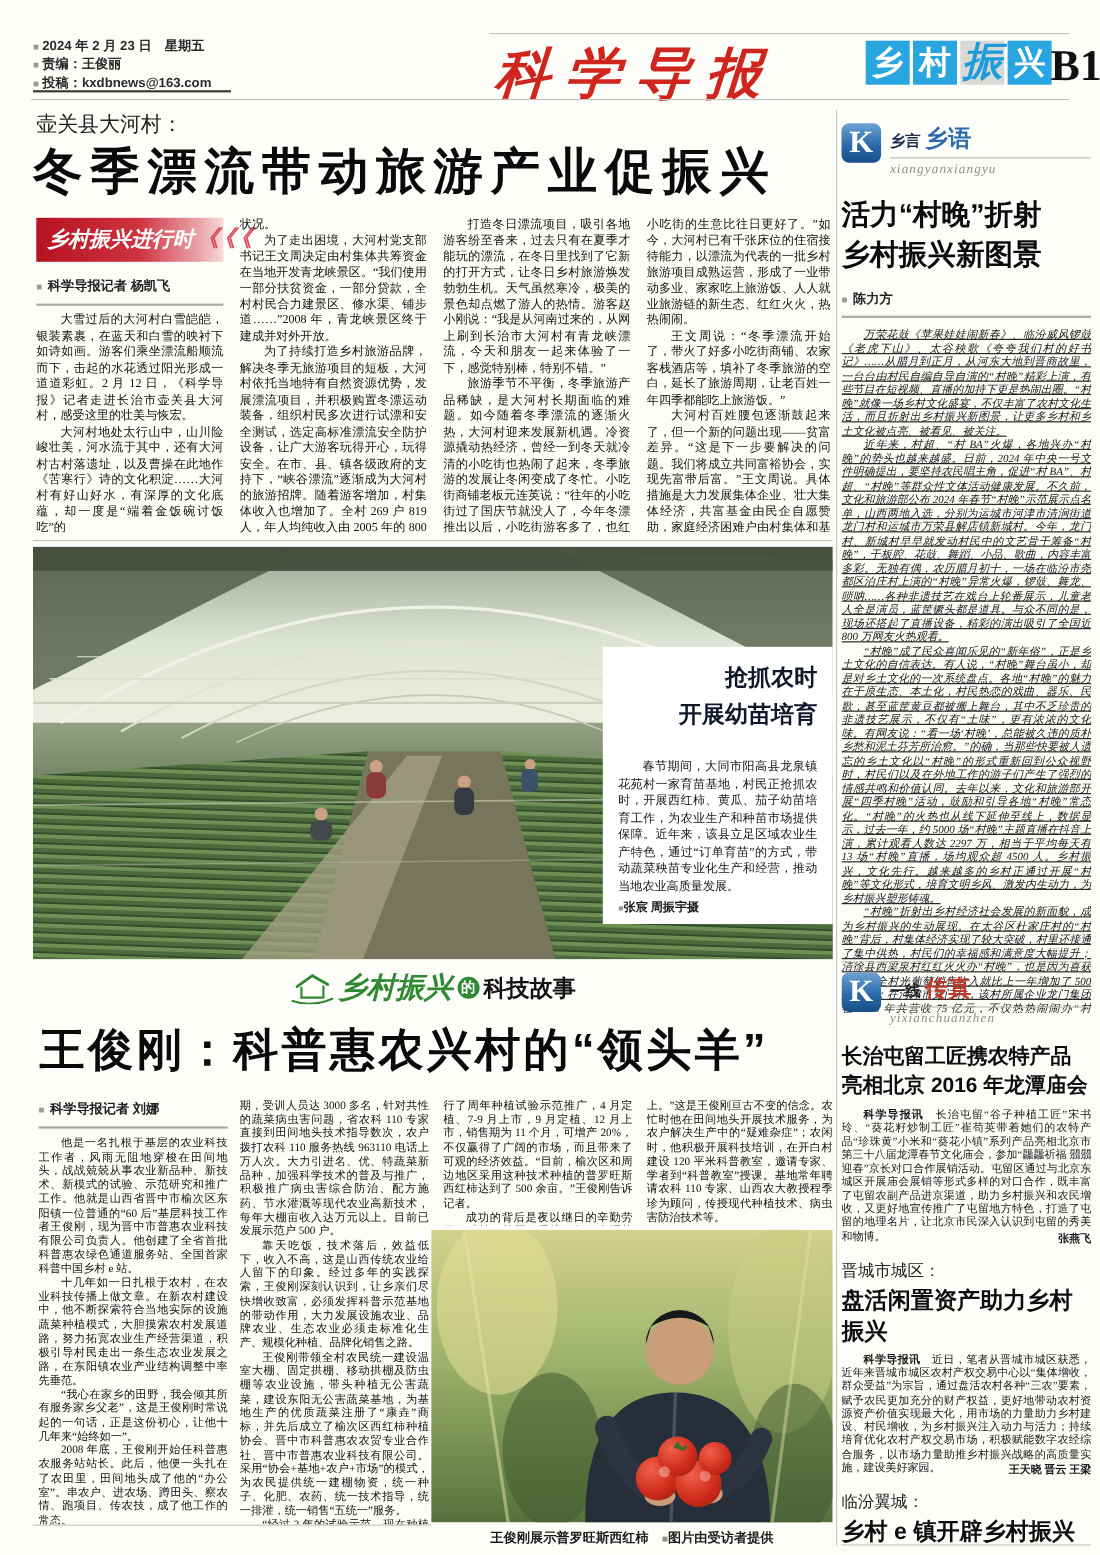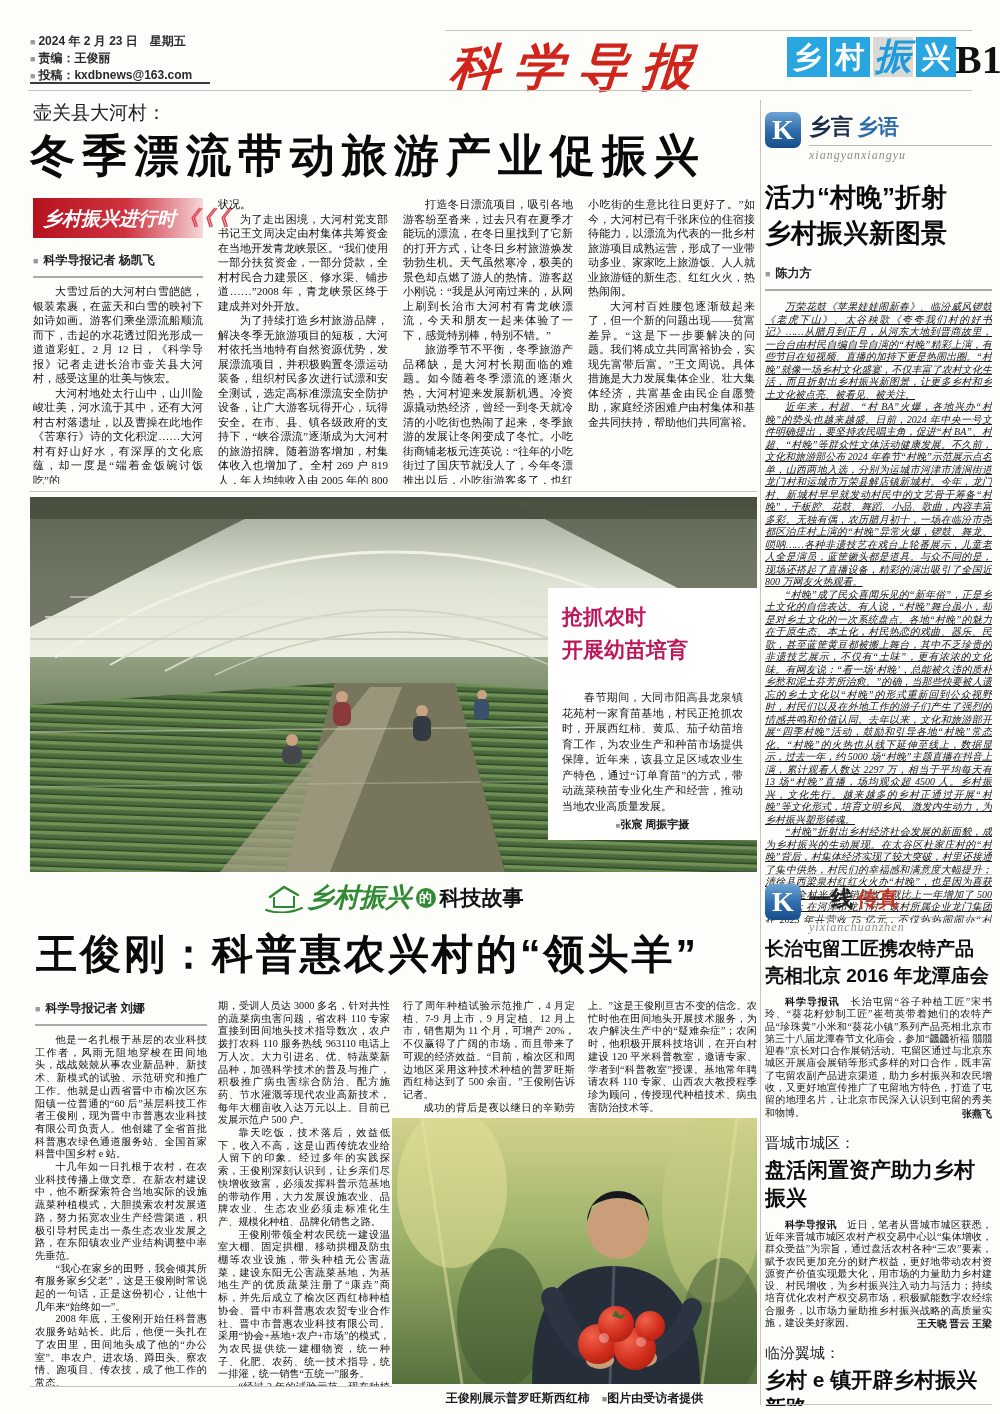--- a/index.html
+++ b/index.html
@@ -25,30 +25,30 @@
   .banner .marks{color:#d94a55;font-size:21px;letter-spacing:-6px;margin-left:2px;}
   .byline{font-family:"Liberation Sans","DejaVu Sans",sans-serif;font-size:12px;font-weight:bold;color:#222;
     border-bottom:2px solid #a9a9a5;padding-bottom:7px;}
   .byline .sq{color:#9a9a9a;font-size:9px;margin-right:5px;}
   .cols{font-size:11px;line-height:14.5px;text-align:justify;overflow:hidden;color:#101010;}
   .cols p{margin:0;text-indent:2em;}
   .cols p.cont{text-indent:0;}
   .cols-sm{font-size:10.2px;line-height:12.7px;}
   
   .capbox{background:#fff;padding:12px 14px 8px;box-sizing:border-box;display:flex;flex-direction:column;}
-  .captitle{font-family:"Liberation Sans","DejaVu Sans",sans-serif;font-weight:900;font-size:21px;text-align:left;line-height:33px;color:#be185d;}
+  .captitle{font-family:"Liberation Sans","DejaVu Sans",sans-serif;font-weight:900;font-size:21px;text-align:right;line-height:33px;color:#0f172a;}
   .capbody{font-size:11px;line-height:15.5px;text-align:justify;margin-top:auto;text-indent:2em;}
-  .capcredit{text-align:center;font-size:11px;font-weight:bold;margin-top:3px;}
+  .capcredit{text-align:left;font-size:11px;font-weight:bold;margin-top:3px;}
   .capcredit .sq{color:#9a9a9a;font-size:8px;}
   
   .colhead{display:flex;align-items:flex-start;}
   .klogo{width:36px;height:36px;border-radius:7px;background:linear-gradient(180deg,#6ea3d4,#2c6bab 55%,#184e88);
     color:#fff;font-family:"Liberation Serif","DejaVu Serif",serif;font-weight:bold;font-size:28px;line-height:36px;text-align:center;flex:0 0 36px;}
   .colhead .tx{margin-left:8px;}
-  .colhead .t1{font-family:"Liberation Sans","DejaVu Sans",sans-serif;font-weight:900;font-size:22px;color:#1d2c49;}
+  .colhead .t1{font-family:"Liberation Sans","DejaVu Sans",sans-serif;font-weight:900;font-size:14px;color:#1d2c49;}
   .colhead .t2{font-family:"Liberation Serif","DejaVu Serif",serif;font-weight:bold;font-size:21px;}
   .colhead .rule{height:1px;background:#b9b9b5;margin:3px 0 2px;}
   .colhead .py{font-style:italic;color:#8d8d89;font-size:12px;letter-spacing:1px;}
   .op-title{font-family:"Liberation Sans","DejaVu Sans",sans-serif;font-weight:900;font-size:26px;line-height:36px;color:#0b0b0b;}
   .op-body{font-size:10px;line-height:12.5px;text-align:justify;font-style:italic;overflow:hidden;text-decoration:underline;}
   .op-body p{margin:0;text-indent:2em;}
   
   .tech-head{display:flex;align-items:center;justify-content:center;gap:4px;}
   .tech-head .g1{color:#2f8a33;font-family:"Liberation Serif","DejaVu Serif",serif;font-style:italic;font-weight:bold;font-size:26px;}
   .tech-head .g2{display:inline-block;width:20px;height:20px;border-radius:50%;background:#2f8a33;color:#fff;
@@ -107,20 +107,21 @@
       <p class="cont">状况。</p>
       <p>为了走出困境，大河村党支部书记王文周决定由村集体共筹资金在当地开发青龙峡景区。“我们使用一部分扶贫资金，一部分贷款，全村村民合力建景区、修水渠、铺步道……”2008 年，青龙峡景区终于建成并对外开放。</p>
       <p>为了持续打造乡村旅游品牌，解决冬季无旅游项目的短板，大河村依托当地特有自然资源优势，发展漂流项目，并积极购置冬漂运动装备，组织村民多次进行试漂和安全测试，选定高标准漂流安全防护设备，让广大游客玩得开心，玩得安全。在市、县、镇各级政府的支持下，“峡谷漂流”逐渐成为大河村的旅游招牌。随着游客增加，村集体收入也增加了。全村 269 户 819 人，年人均纯收入由 2005 年的 800 元增长到现在的 2 万多元。</p>
     </div>
   <div class="abs cols" style="left:403px;top:197px;width:170px;height:287px;">
       <p>打造冬日漂流项目，吸引各地游客纷至沓来，过去只有在夏季才能玩的漂流，在冬日里找到了它新的打开方式，让冬日乡村旅游焕发勃勃生机。天气虽然寒冷，极美的景色却点燃了游人的热情。游客赵小刚说：“我是从河南过来的，从网上刷到长治市大河村有青龙峡漂流，今天和朋友一起来体验了一下，感觉特别棒，特别不错。”</p>
       <p>旅游季节不平衡，冬季旅游产品稀缺，是大河村长期面临的难题。如今随着冬季漂流的逐渐火热，大河村迎来发展新机遇。冷资源撬动热经济，曾经一到冬天就冷清的小吃街也热闹了起来，冬季旅游的发展让冬闲变成了冬忙。小吃街商铺老板元连英说：“往年的小吃街过了国庆节就没人了，今年冬漂推出以后，小吃街游客多了，也红火起来了，</p>
     </div>
   <div class="abs cols" style="left:588px;top:197px;width:167px;height:287px;">
       <p class="cont">小吃街的生意比往日更好了。”如今，大河村已有千张床位的住宿接待能力，以漂流为代表的一批乡村旅游项目成熟运营，形成了一业带动多业、家家吃上旅游饭、人人就业旅游链的新生态、红红火火，热热闹闹。</p>
+      <p>王文周说：“冬季漂流开始了，带火了好多小吃街商铺、农家客栈酒店等，填补了冬季旅游的空白，延长了旅游周期，让老百姓一年四季都能吃上旅游饭。”</p>
       <p>大河村百姓腰包逐渐鼓起来了，但一个新的问题出现——贫富差异。“这是下一步要解决的问题。我们将成立共同富裕协会，实现先富带后富。”王文周说。具体措施是大力发展集体企业、壮大集体经济，共富基金由民企自愿赞助，家庭经济困难户由村集体和基金共同扶持，帮助他们共同富裕。</p>
     </div>
 
   <div class="abs hair" style="left:30px;top:491px;width:727px;height:1px;"></div>
 
   <div class="abs" style="left:30px;top:497px;width:727px;height:375px;">
     <svg width="727" height="375" viewBox="0 0 727 375">
       <defs>
         <linearGradient id="gsky" x1="0" y1="0" x2="0" y2="1">
           <stop offset="0" stop-color="#9aa394"></stop>
@@ -290,21 +291,21 @@
     <div class="colhead">
       <div class="klogo">K</div>
       <div class="tx" style="flex:1;">
         <span class="t1" style="color:#222;">一线</span>
         <span class="t2" style="color:#c0392b;">传真</span>
         <div class="rule"></div>
         <div class="py">yixianchuanzhen</div>
       </div>
     </div>
 
-    <div style="margin-top:0;">
+    <div style="margin-top:14px;">
       <div class="fl-title">
         <div>长治屯留工匠携农特产品</div>
         <div>亮相北京 2016 年龙潭庙会</div>
       </div>
       <div class="fl-body"><b class="lead">科学导报讯　</b><span>长治屯留“谷子种植工匠”宋书玲、“葵花籽炒制工匠”崔苟英带着她们的农特产品“珍珠黄”小米和“葵花小镇”系列产品亮相北京市第三十八届龙潭春节文化庙会，参加“龘龘祈福 朤朤迎春”京长对口合作展销活动。屯留区通过与北京东城区开展庙会展销等形式多样的对口合作，既丰富了屯留农副产品进京渠道，助力乡村振兴和农民增收，又更好地宣传推广了屯留地方特色，打造了屯留的地理名片，让北京市民深入认识到屯留的秀美和物博。</span></div>
       <div class="fl-credit">张燕飞</div>
     </div>
 
     <div>
       <div class="fl-kicker">晋城市城区：</div>

